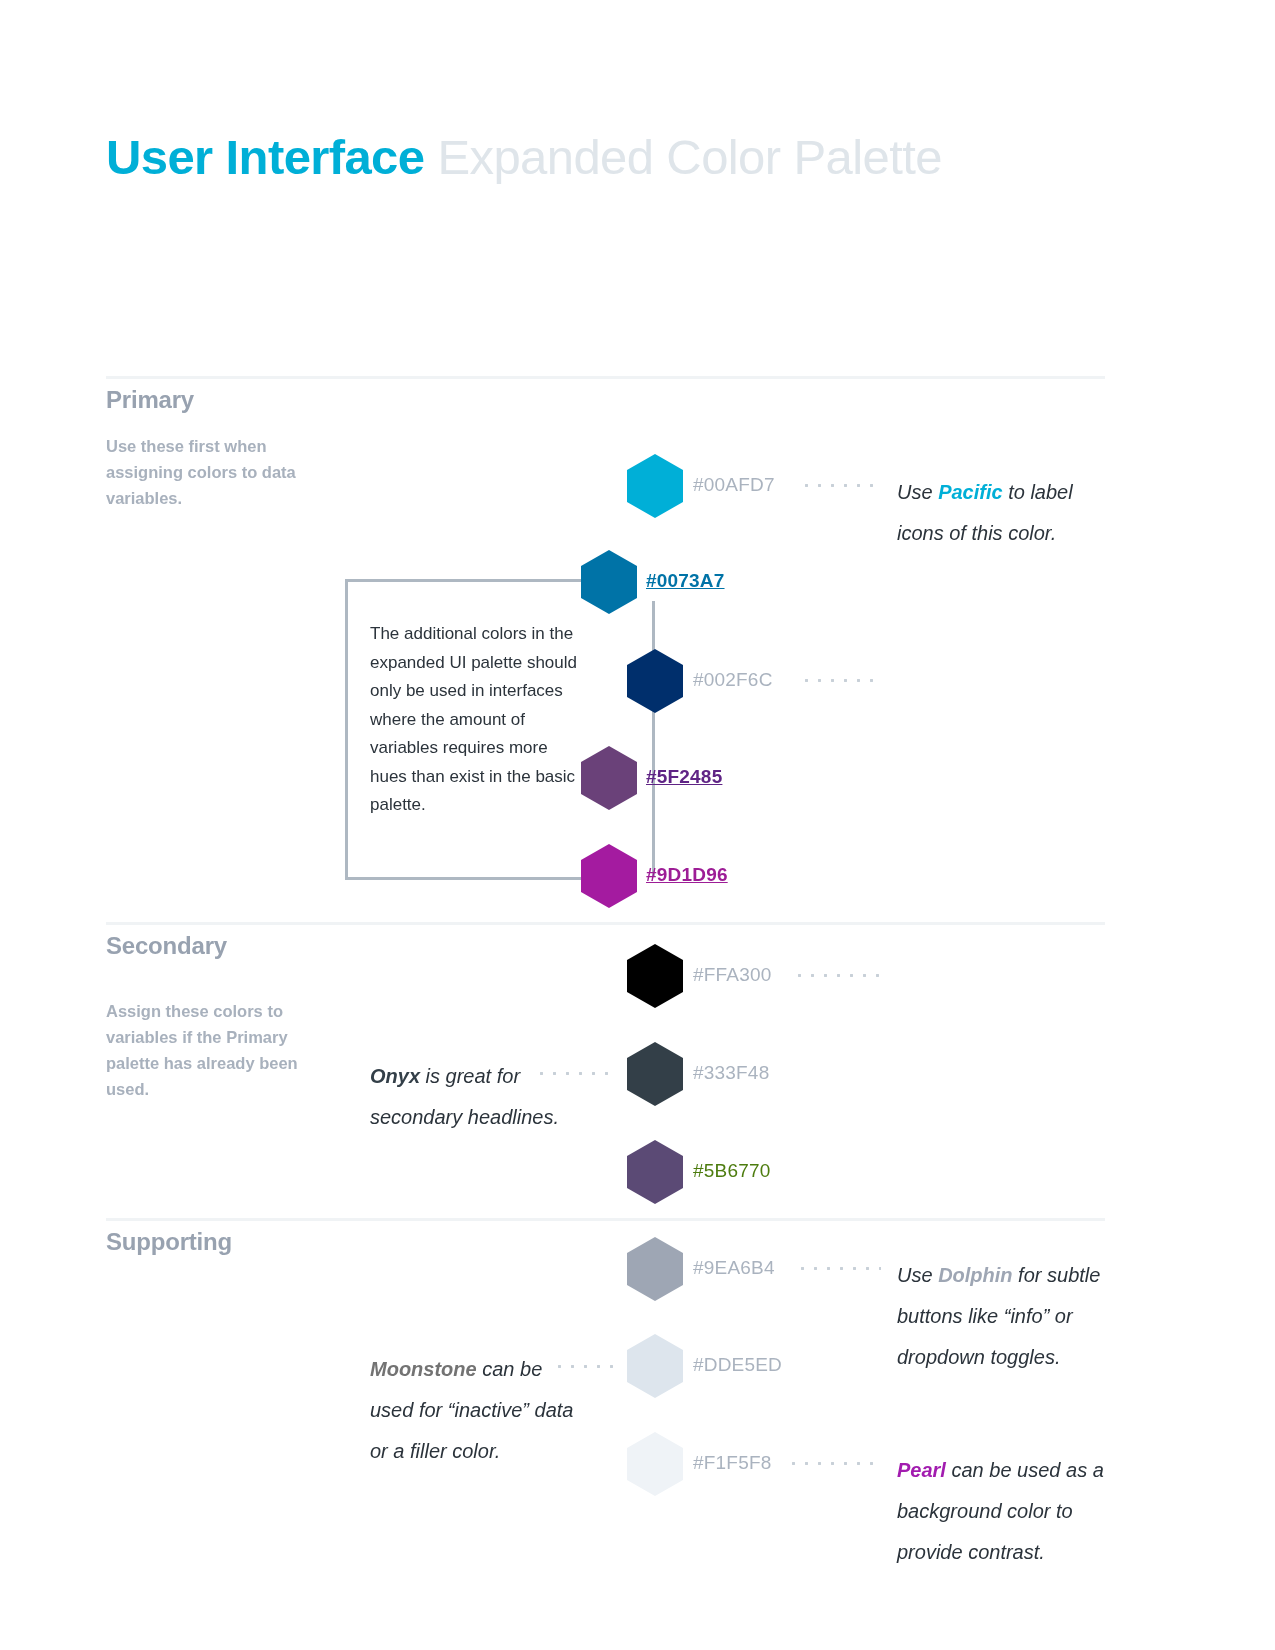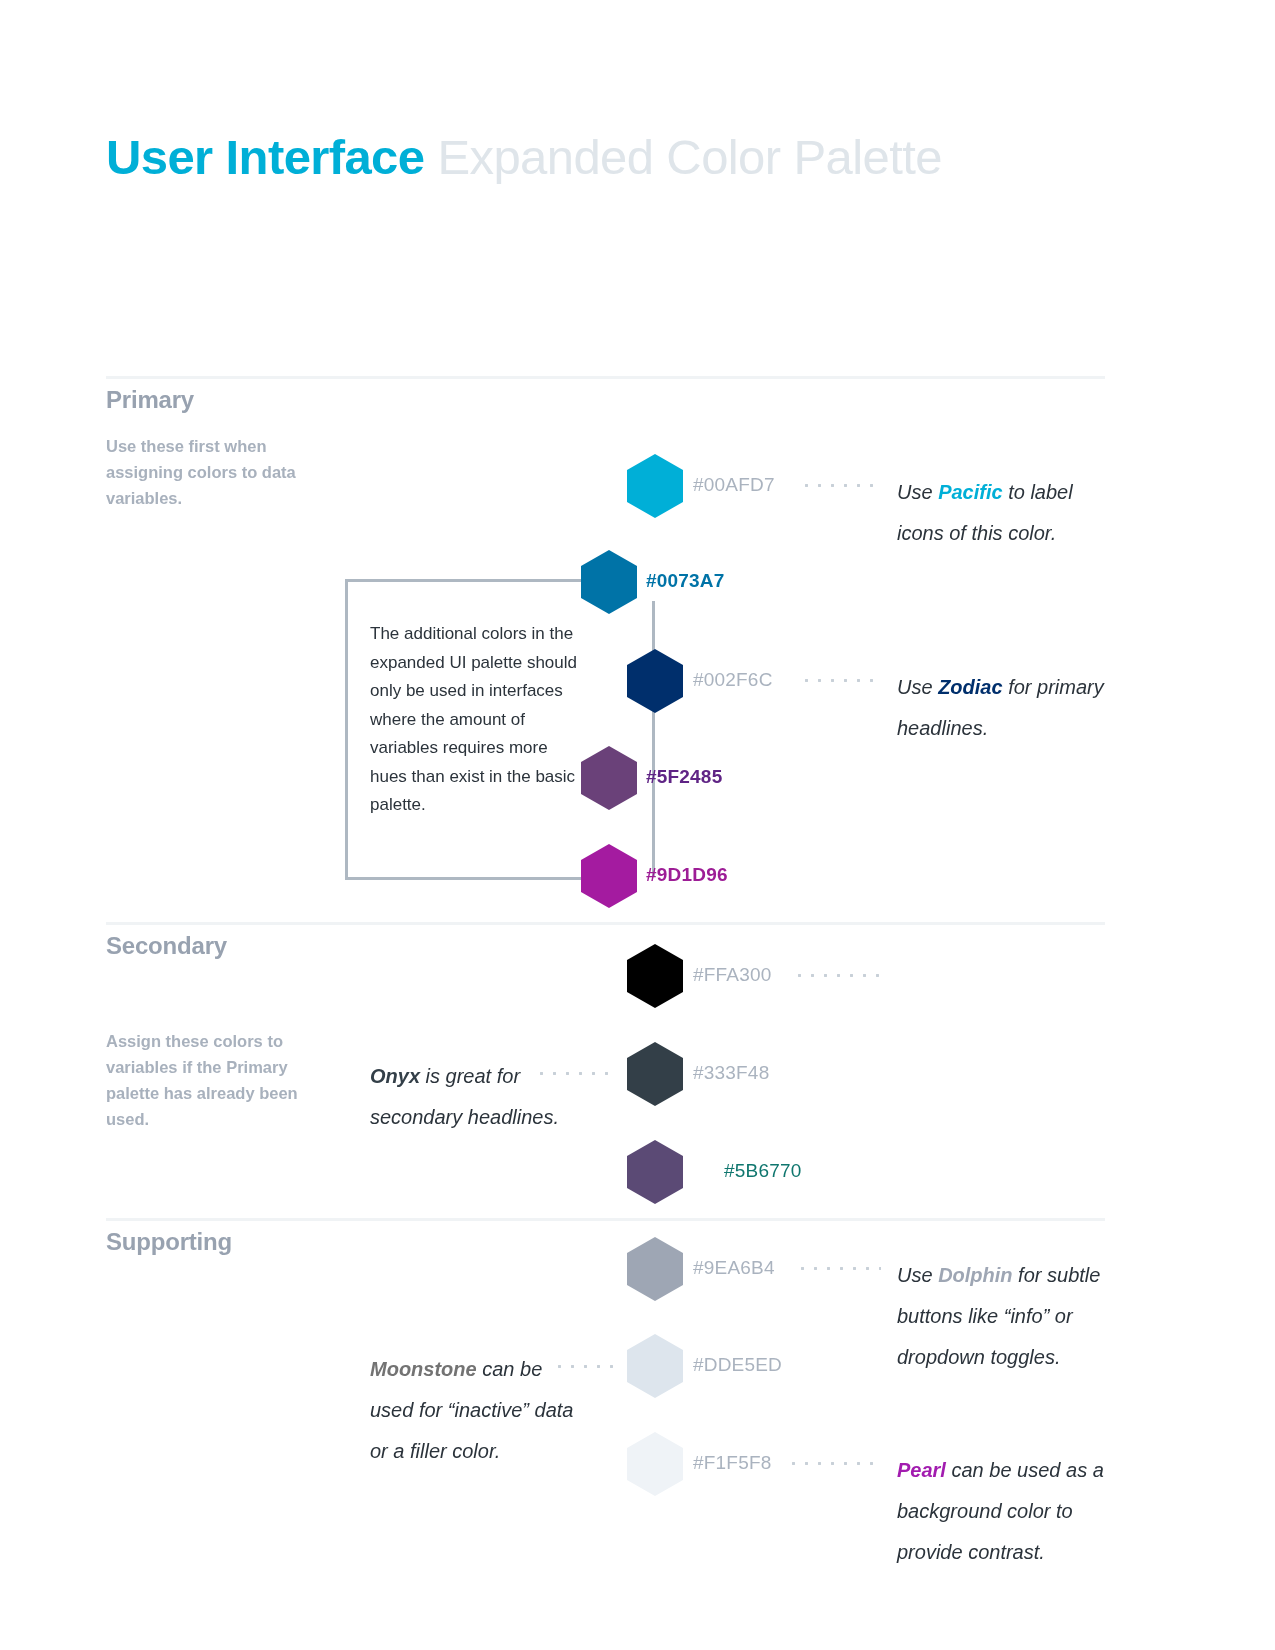--- a/index.html
+++ b/index.html
@@ -70,21 +70,21 @@
   }
 
   
   .hexcode {
     position: absolute;
     font-size: 19px;
     color: #aab3bf;
     letter-spacing: 0.2px;
     white-space: nowrap;
   }
-  .hexcode.strong { font-weight: 700; }
+  .hexcode.strong { font-weight: 700; text-decoration: underline; }
 
   
   .leader {
     position: absolute;
     height: 3px;
     background-image: radial-gradient(circle, #c8d0d8 1.4px, rgba(0,0,0,0) 1.6px);
     background-size: 13px 3px;
     background-repeat: repeat-x;
   }
 
@@ -141,44 +141,43 @@
   <div class="hexcode" style="left:693px; top:448px; color:#AAB3BF">#00AFD7</div>
   <div class="leader" style="left:800px; top:458px; width:80px"></div>
   <div class="annot" style="left:897px; top:446px; width:215px"><span>Use </span><b style="color:#00AFD7">Pacific</b><span> to label icons of this color.</span></div>
 
   <div class="hex" style="left:581px; top:524px; background:#0073A7"></div>
   <div class="hexcode strong" style="left:646px; top:544px; color:#0073A7">#0073A7</div>
 
   <div class="hex" style="left:627px; top:623px; background:#002F6C"></div>
   <div class="hexcode" style="left:693px; top:643px; color:#AAB3BF">#002F6C</div>
   <div class="leader" style="left:800px; top:653px; width:80px"></div>
-  <div class="annot" style="left:897px; top:641px; width:215px"><span>Use </span><b style="color:#002F6C">Zodiac</b><span> for primary headlines.</span></div>
 
   <div class="hex" style="left:581px; top:720px; background:#6A4179"></div>
   <div class="hexcode strong" style="left:646px; top:740px; color:#5F2485">#5F2485</div>
 
   <div class="hex" style="left:581px; top:818px; background:#A41BA0"></div>
   <div class="hexcode strong" style="left:646px; top:838px; color:#9D1D96">#9D1D96</div>
 
   <div class="section-rule" style="top:896px"></div>
   <div class="section-heading" style="top:906px">Secondary</div>
-  <div class="section-desc" style="top:1002px">Assign these colors to variables if the Primary palette has already been used.</div>
+  <div class="section-desc" style="top:972px">Assign these colors to variables if the Primary palette has already been used.</div>
 
   <div class="annot" style="left:370px; top:1030px; width:215px; text-align:left"><b style="color:#333F48">Onyx</b><span> is great for secondary headlines.</span></div>
   <div class="leader" style="left:535px; top:1046px; width:80px"></div>
 
   <div class="hex" style="left:627px; top:918px; background:#000000"></div>
   <div class="hexcode" style="left:693px; top:938px; color:#AAB3BF">#FFA300</div>
   <div class="leader" style="left:793px; top:948px; width:88px"></div>
 
   <div class="hex" style="left:627px; top:1016px; background:#333F48"></div>
   <div class="hexcode" style="left:693px; top:1036px; color:#AAB3BF">#333F48</div>
 
   <div class="hex" style="left:627px; top:1114px; background:#5B4A75"></div>
-  <div class="hexcode" style="left:724px; top:1134px; color:#0f766e">#5B6770</div>
+  <div class="hexcode" style="left:693px; top:1134px; color:#4d7c0f">#5B6770</div>
 
   <div class="section-rule" style="top:1192px"></div>
   <div class="section-heading" style="top:1202px">Supporting</div>
 
   <div class="annot" style="left:370px; top:1323px; width:215px"><b style="color:#737373">Moonstone</b><span> can be used for “inactive” data or a filler color.</span></div>
   <div class="leader" style="left:553px; top:1339px; width:62px"></div>
 
   <div class="hex" style="left:627px; top:1211px; background:#9EA6B4"></div>
   <div class="hexcode" style="left:693px; top:1231px; color:#AAB3BF">#9EA6B4</div>
   <div class="leader" style="left:796px; top:1241px; width:85px"></div>

